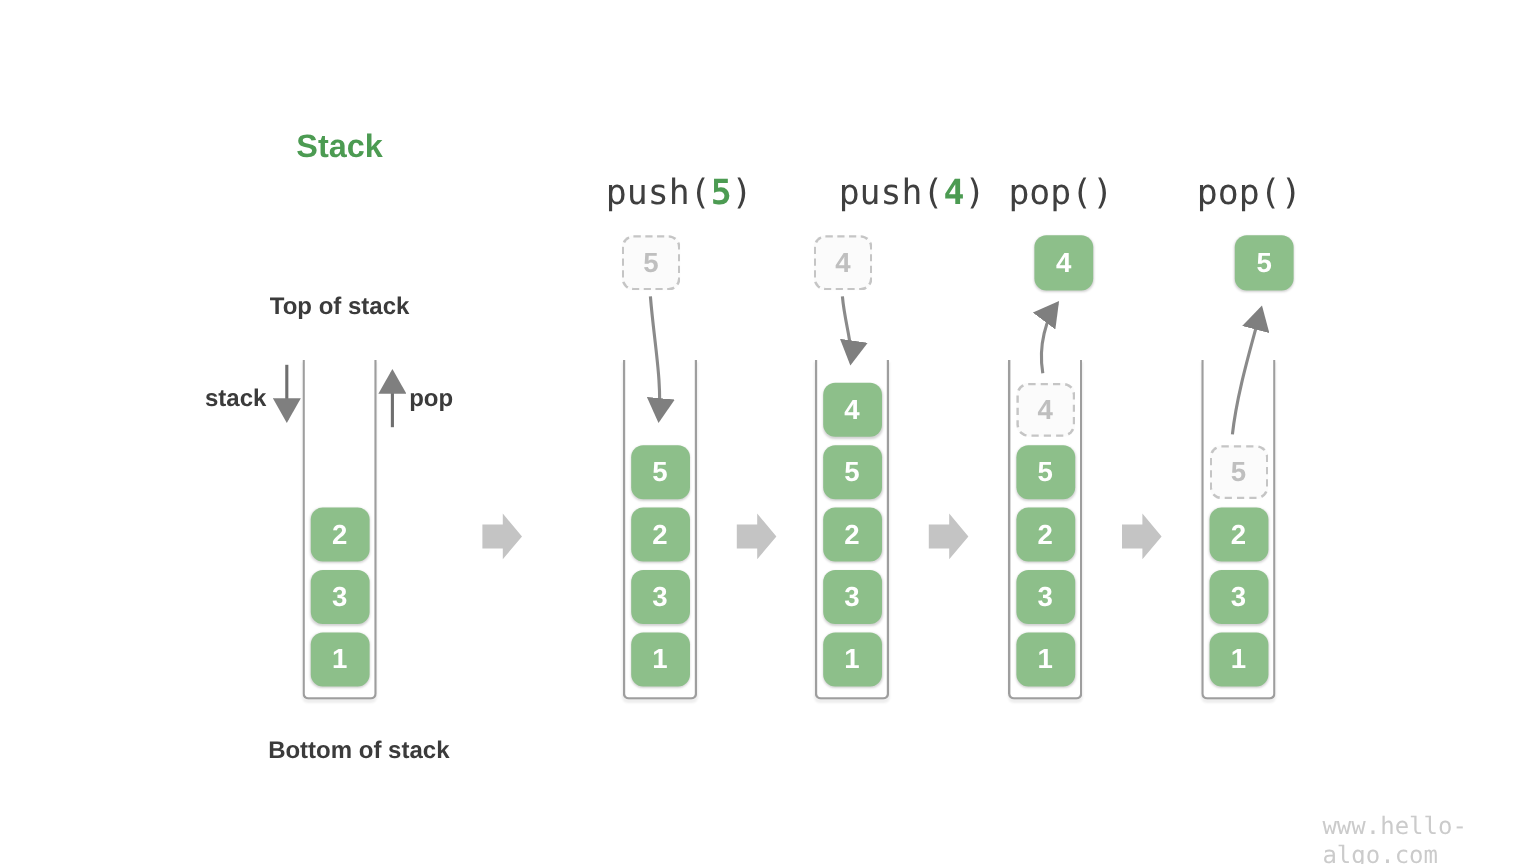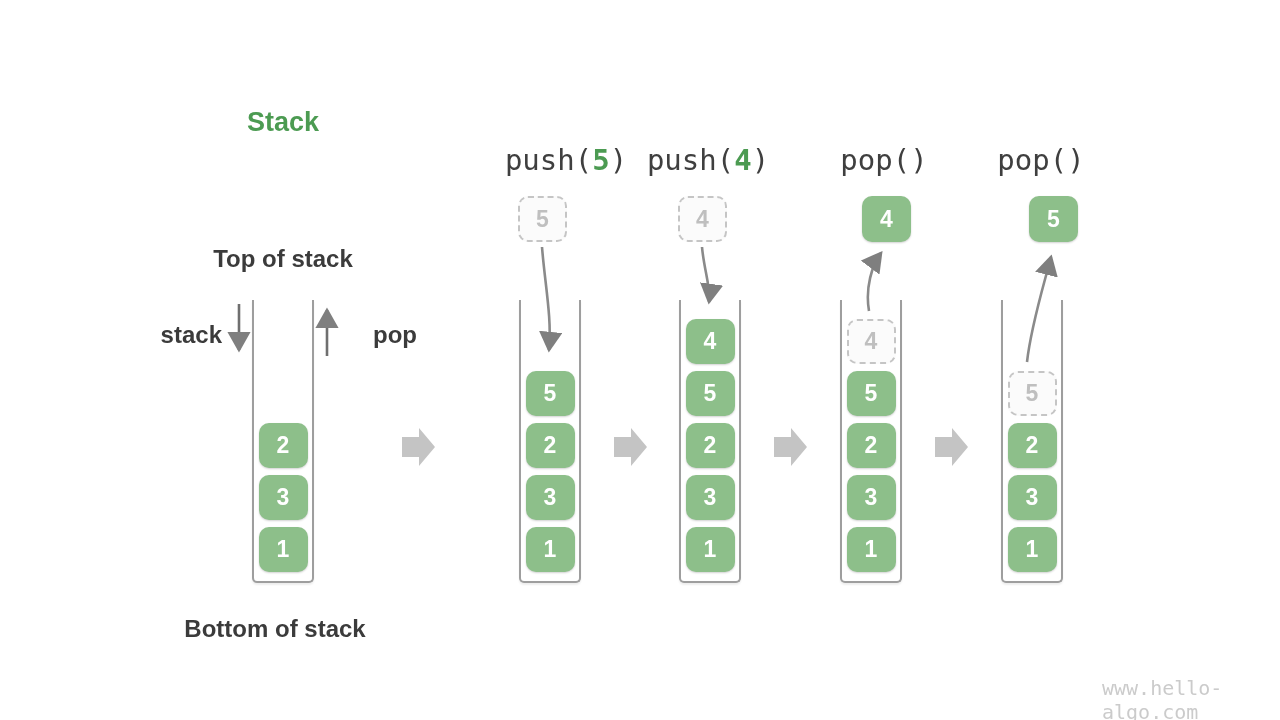--- a/index.html
+++ b/index.html
@@ -2,30 +2,30 @@
 <html><head>
 <meta charset="utf-8">
 <style>
   html,body{margin:0;padding:0;background:#fff;}
   #stage{position:relative;width:1280px;height:720px;background:#ffffff;overflow:hidden;
          font-family:"Liberation Sans",sans-serif;}
 
   .title{position:absolute;top:107px;left:283px;transform:translateX(-50%);
          font-size:27px;font-weight:bold;color:#4C9B52;}
 
-  .side-label{position:absolute;font-size:24px;font-weight:bold;color:#3B3B3B;white-space:nowrap;text-align:center;}
+  .side-label{position:absolute;font-size:20px;font-weight:bold;color:#3B3B3B;white-space:nowrap;text-align:center;}
   .lbl-top{top:245px;left:283px;transform:translateX(-50%);}
-  .lbl-bottom{top:615px;left:275px;transform:translateX(-50%);}
+  .lbl-bottom{top:615px;left:299px;transform:translateX(-50%);}
   .lbl-push{top:321px;left:222px;transform:translateX(-100%);}
-  .lbl-pop{top:321px;left:341px;margin-left:32px;}
+  .lbl-pop{top:321px;left:341px;}
 
   .op-label{position:absolute;top:143px;transform:translateX(-50%);
             font-family:"DejaVu Sans Mono",monospace;font-size:29px;color:#3F3F3F;white-space:nowrap;}
   .op-label .arg{color:#4C9B52;font-weight:bold;}
-  .op1{left:566px}.op2{left:708px}.op3{left:884px}.op4{left:1041px}
+  .op1{left:566px}.op2{left:760px}.op3{left:884px}.op4{left:1041px}
 
   .container{position:absolute;top:300px;width:62px;height:283px;box-sizing:border-box;
              border-left:2px solid #9E9E9E;border-right:2px solid #9E9E9E;border-bottom:2px solid #9E9E9E;
              border-radius:0 0 5px 5px;background:#fff;
              display:flex;flex-direction:column;justify-content:flex-end;align-items:center;
              gap:7px;padding-bottom:9px;box-shadow:0 2px 2px rgba(0,0,0,0.07);}
   .c1{left:252px}.c2{left:519px}.c3{left:679px}.c4{left:840px}.c5{left:1001px}
 
   .box{width:49px;height:45px;flex:none;box-sizing:border-box;border-radius:10px;
        display:flex;align-items:center;justify-content:center;

